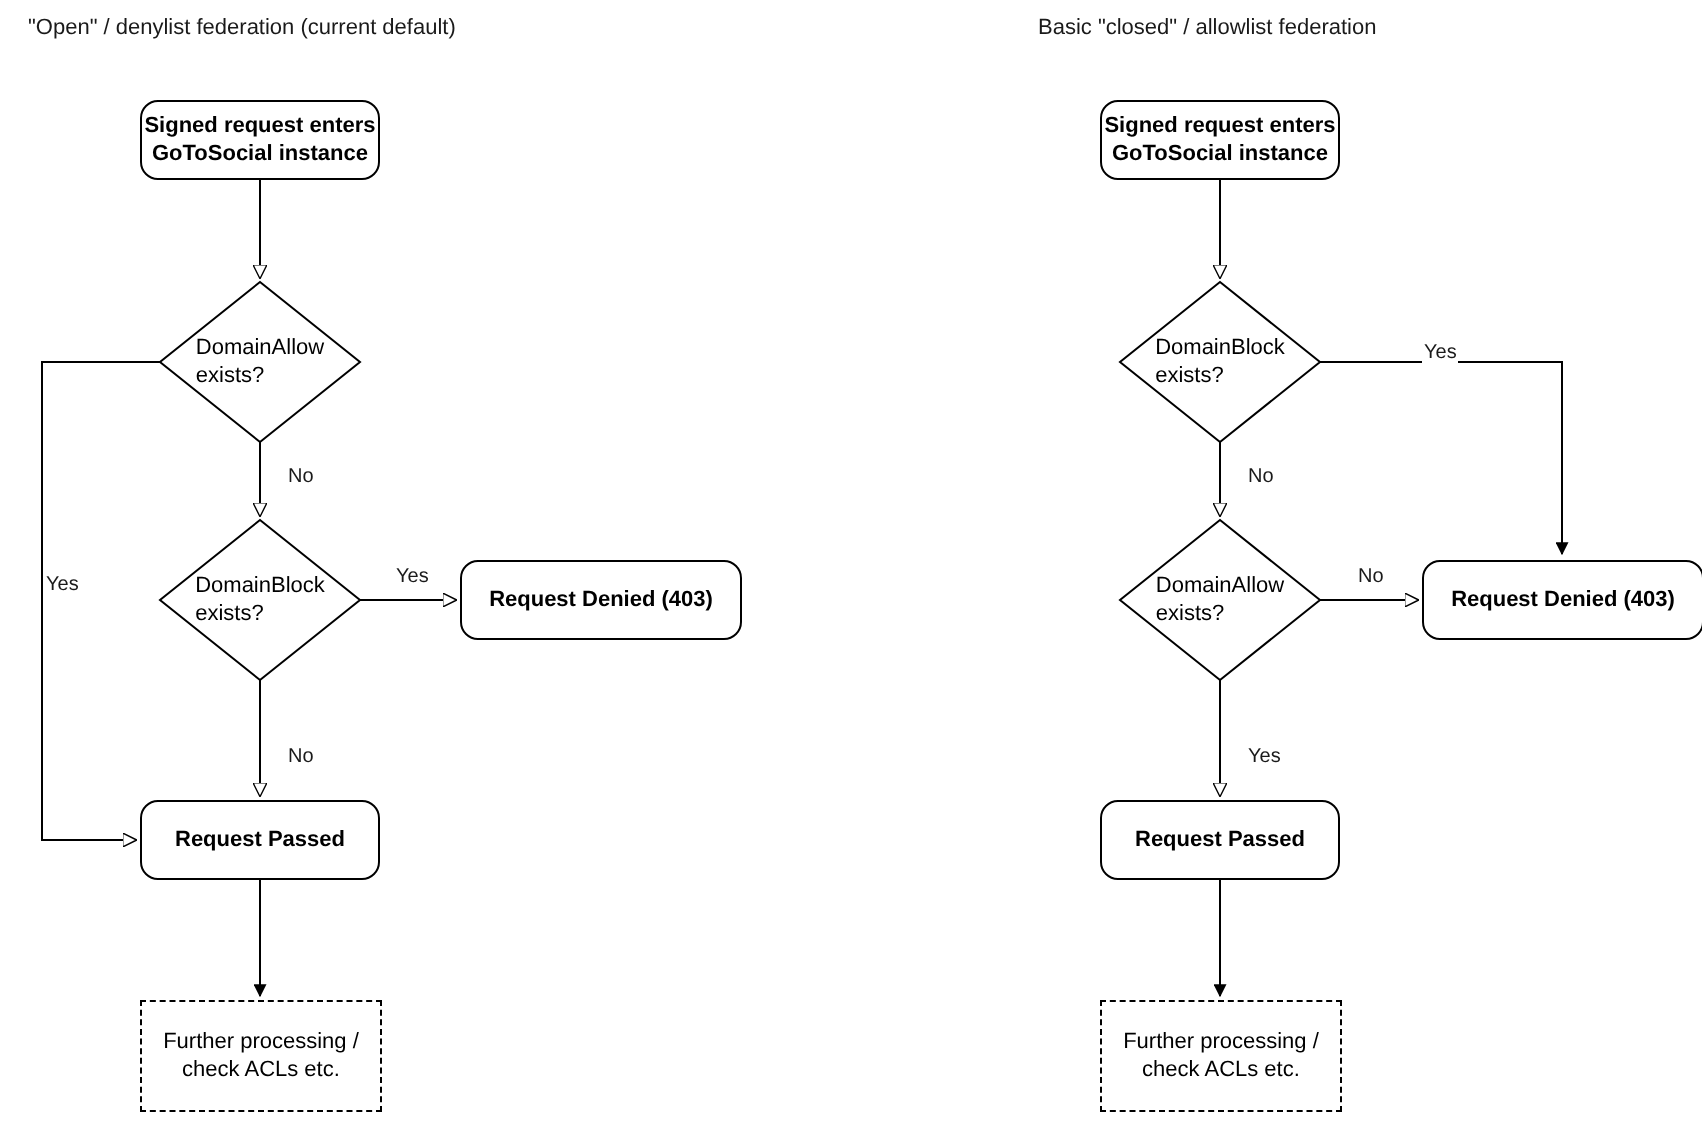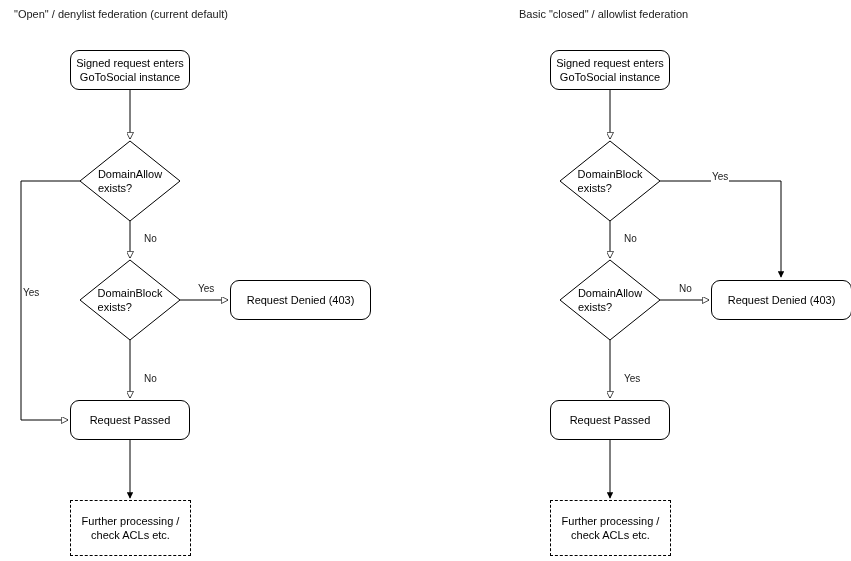--- a/index.html
+++ b/index.html
@@ -41,20 +41,21 @@
     justify-content: center;
     text-align: center;
     font-size: 11px;
     line-height: 14px;
     color: #000000;
     background: #ffffff;
   }
   .node.rounded {
     border: 1px solid #000000;
     border-radius: 9px;
+    font-weight: bold;
   }
   .node.dashed {
     border: 1px dashed #000000;
     border-radius: 0;
     align-items: center;
   }
   .node-label { pointer-events: none; }
 
   .diamond-label {
     position: absolute;

